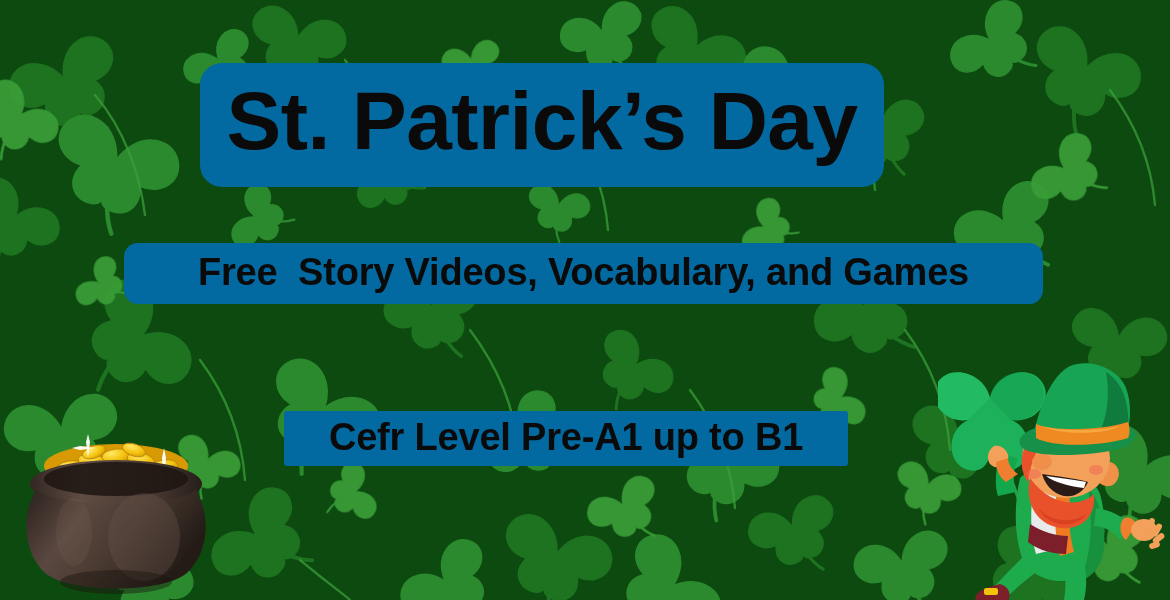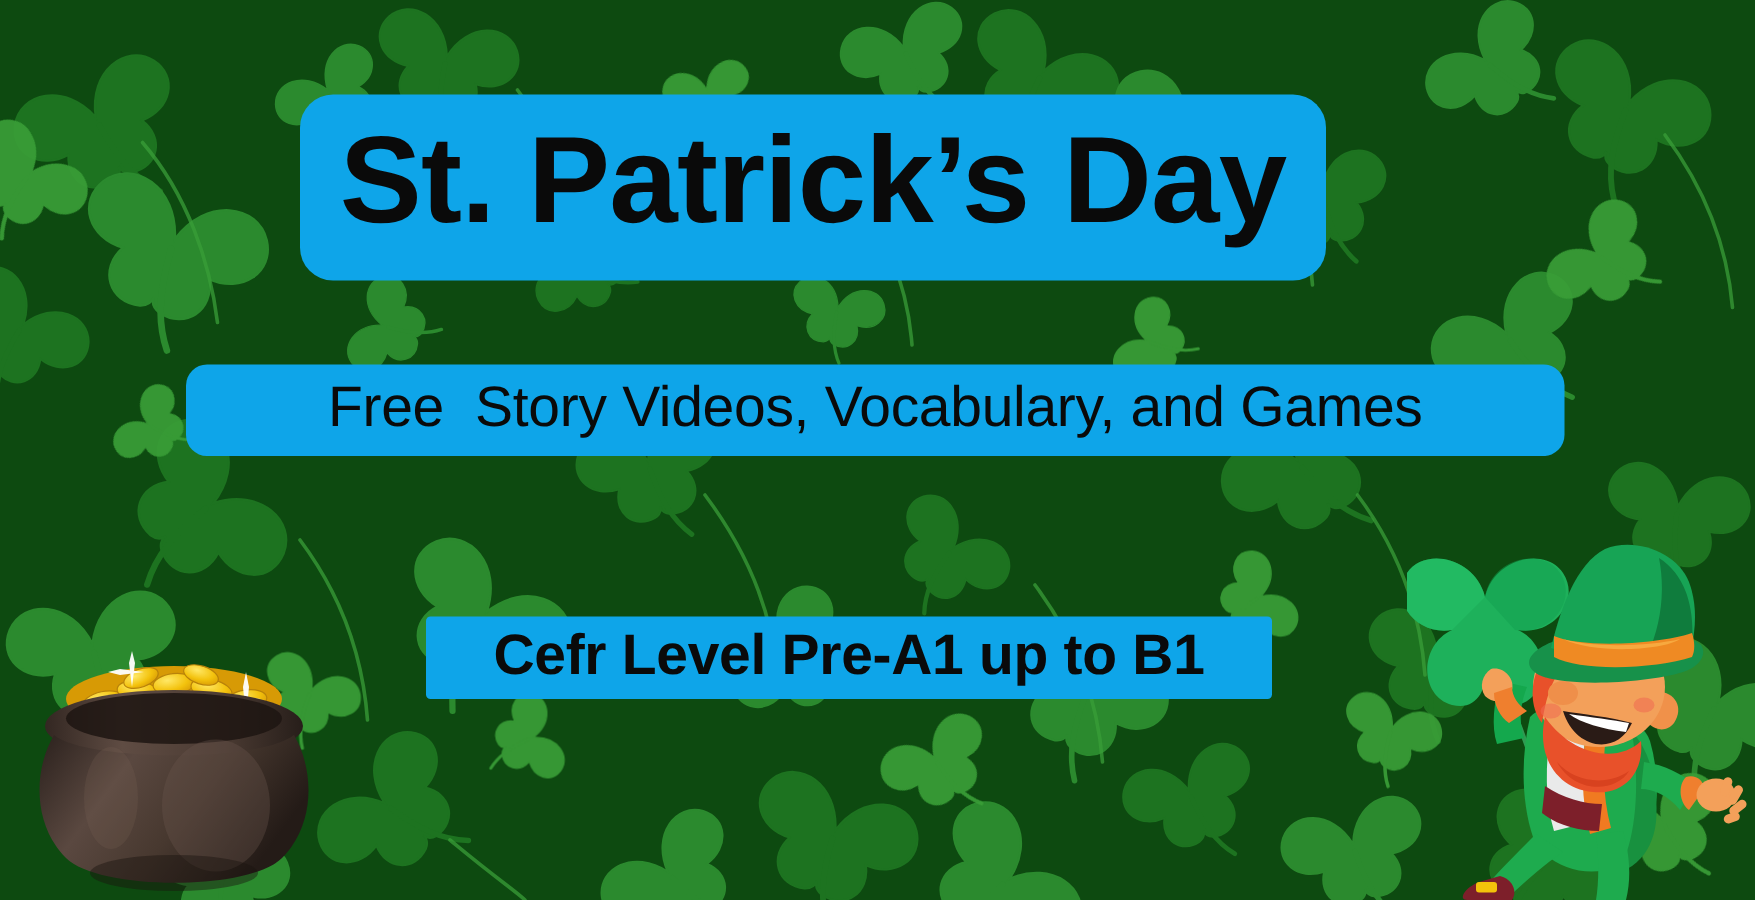--- a/index.html
+++ b/index.html
@@ -16,40 +16,40 @@
   .bg-pattern{
     position:absolute;inset:0;
     background-color:#0d4a10;
     z-index:0;
   }
   .bg-svg{position:absolute;inset:0;width:100%;height:100%;display:block;}
 
   
   .banner{
     position:absolute;
-    background:#0ea5e9;
+    background:#0369a1;
     display:flex;align-items:center;justify-content:center;
     color:#0a0a0a;
     z-index:5;
     white-space:pre;
     line-height:1;
   }
   .banner-title{
     left:200px;top:63px;width:684px;height:124px;
     border-radius:22px;
     font-size:82px;
     font-weight:700;
     letter-spacing:-0.5px;
     padding-bottom:8px;
   }
   .banner-sub{
     left:124px;top:243px;width:919px;height:61px;
     border-radius:14px;
     font-size:38px;
-    font-weight:400;
+    font-weight:700;
     letter-spacing:-0.2px;
     padding-bottom:3px;
   }
   .banner-level{
     left:284px;top:411px;width:564px;height:55px;
     border-radius:3px;
     font-size:38px;
     font-weight:700;
     letter-spacing:-0.2px;
     padding-bottom:3px;

